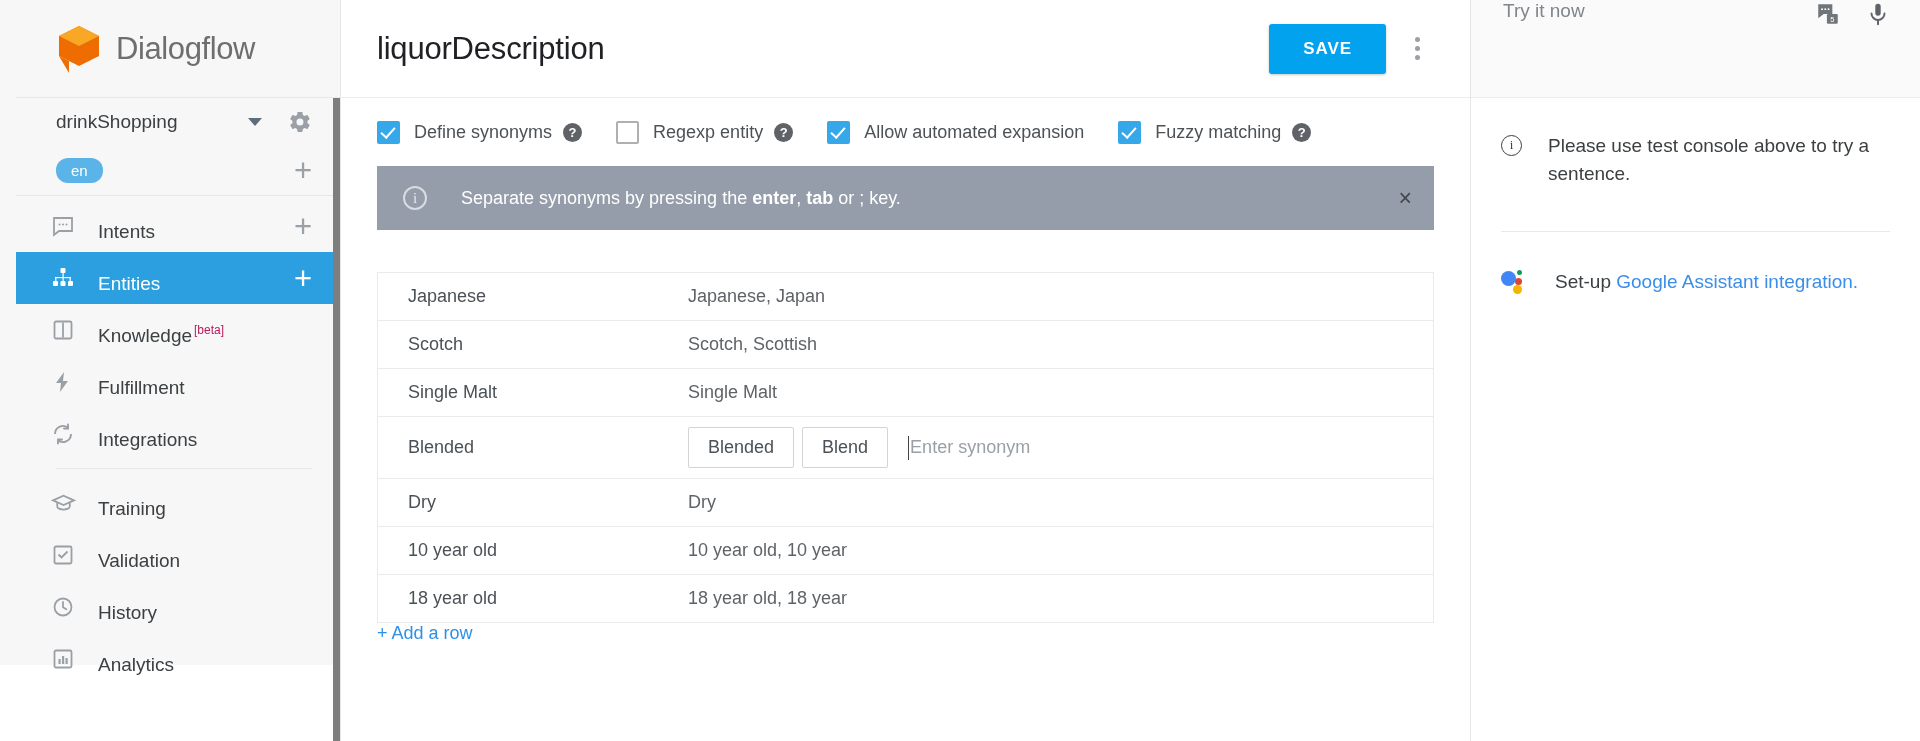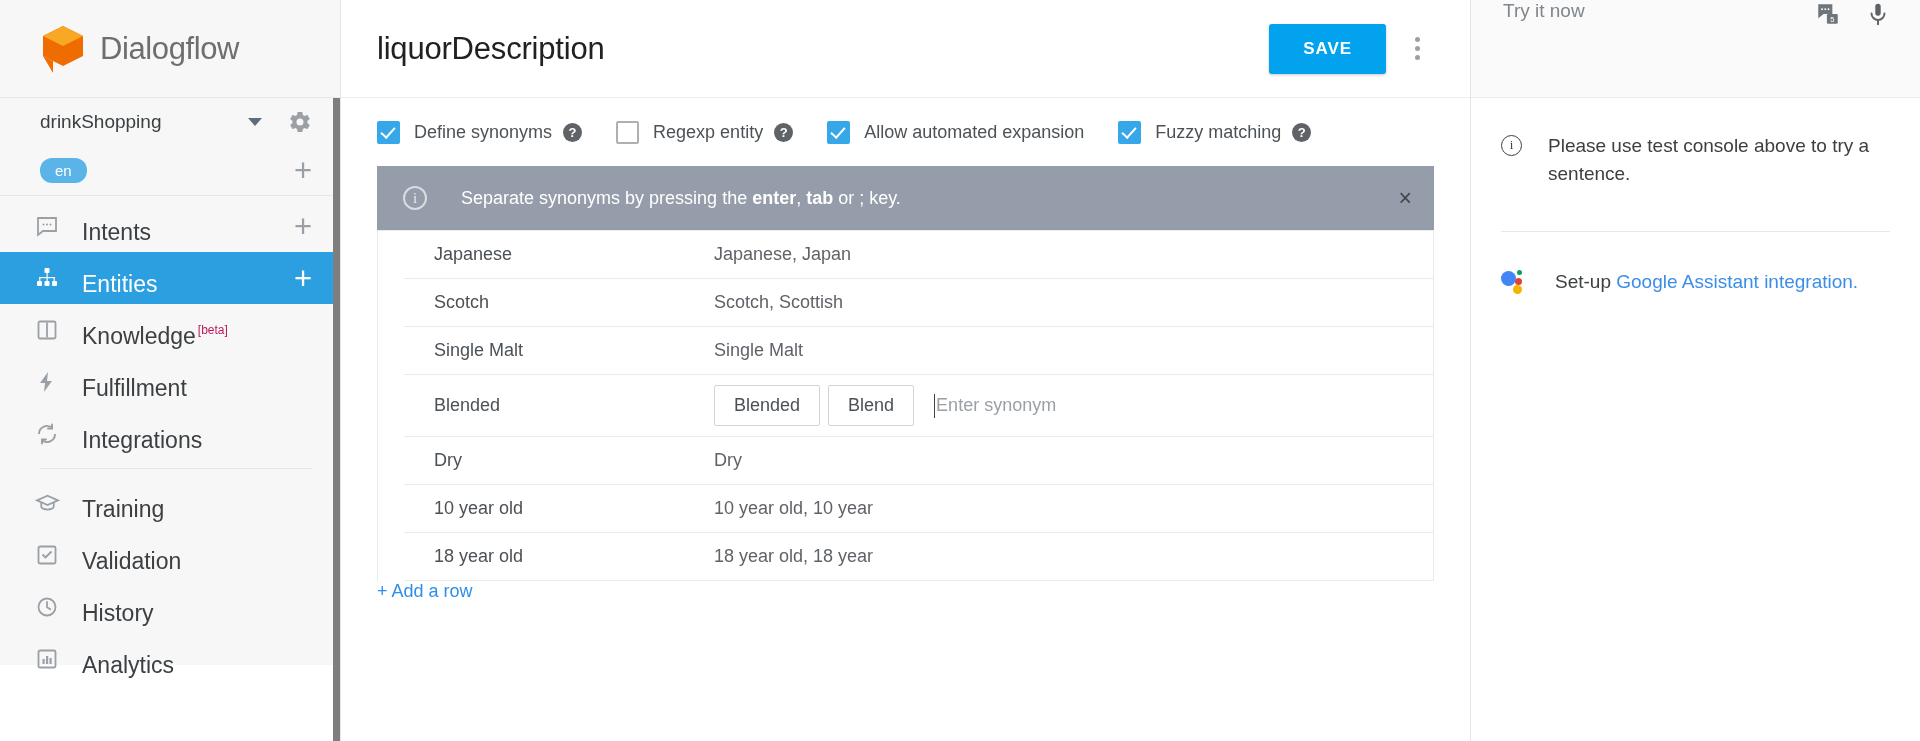--- a/index.html
+++ b/index.html
@@ -6,40 +6,40 @@
   html, body {
     width: 1920px; height: 741px;
     font-family: "Liberation Sans", sans-serif;
     background: #fff; overflow: hidden;
   }
   .app { display: flex; width: 1920px; height: 741px; }
 
   
   .sidebar {
     width: 340px; height: 665px; background: #f7f7f7;
-    position: relative; flex: 0 0 340px;
+    position: relative; flex: 0 0 340px; padding-left: 16px;
   }
   .sb-scroll { position: absolute; right: 0; top: 98px; width: 7px; height: 643px; background: #7e7e7e; }
   .logo-area { height: 98px; display: flex; align-items: center; padding-left: 40px; border-bottom: 1px solid #e8e8e8; }
   .logo-mark { width: 46px; height: 50px; position: relative; margin-right: 14px; }
   .logo-text { font-size: 31px; color: #6e6e6e; letter-spacing: -.4px; }
   .proj-row { height: 48px; display: flex; align-items: center; padding: 0 28px 0 40px; }
   .proj-name { font-size: 19px; color: #3c4043; flex: 1; }
   .caret { width: 0; height: 0; border-left: 7px solid transparent; border-right: 7px solid transparent; border-top: 8px solid #5f6c7b; margin-right: 26px; }
   .gear { width: 24px; height: 24px; }
   .lang-row { height: 50px; display: flex; align-items: center; padding: 0 28px 0 40px; border-bottom: 1px solid #e6e6e6; }
   .lang-chip { background: #5bb4e8; color: #fff; font-size: 15px; border-radius: 12px; padding: 4px 15px; }
   .spacer { flex: 1; }
   .plus { font-size: 31px; color: #9aa0a6; line-height: 1; font-weight: 300; }
   .plus.white { color: #fff; }
   .nav { padding-top: 4px; }
   .nav-item { height: 52px; display: flex; align-items: center; padding: 0 28px 0 34px; cursor: pointer; }
   .nav-item.active { background: #2b9fe0; }
   .nav-icon { width: 26px; height: 26px; margin-right: 22px; display: flex; align-items: center; justify-content: center; flex: 0 0 26px; }
-  .nav-label { font-size: 23px; color: #3c4043; margin-top: 12px; }
+  .nav-label { font-size: 19px; color: #3c4043; margin-top: 12px; }
   .nav-item.active .nav-label { color: #fff; }
   .beta { font-size: 12px; color: #be185d; vertical-align: super; margin-left: 2px; }
   .nav-div { height: 1px; background: #e6e6e6; margin: 8px 28px 8px 40px; }
 
   
   .main { flex: 1; height: 741px; display: flex; flex-direction: column; background: #fff; border-left: 1px solid #e6e6e6; min-width: 0; }
   .topbar { height: 98px; display: flex; align-items: center; padding: 0 36px 0 36px; border-bottom: 1px solid #ececec; flex: 0 0 98px; }
   .title { font-size: 31px; color: #202124; flex: 1; letter-spacing: -.2px; }
   .save-btn { background: #03a2ef; color: #fff; font-size: 17px; font-weight: bold; letter-spacing: .9px; border: none; border-radius: 3px; padding: 15px 34px; cursor: pointer; box-shadow: 0 1px 3px rgba(0,0,0,.22); }
   .kebab { width: 34px; display: flex; flex-direction: column; align-items: center; gap: 4px; margin-left: 14px; cursor: pointer; }
@@ -54,21 +54,21 @@
   .cb.on::after { content: ""; position: absolute; left: 7px; top: 3px; width: 6px; height: 12px; border: solid #fff; border-width: 0 2.6px 2.6px 0; transform: rotate(42deg); }
   .cb-label { font-size: 18px; color: #4d5256; margin-left: 14px; }
   .help { width: 19px; height: 19px; border-radius: 50%; background: #5f6368; color: #fff; font-size: 13px; font-weight: bold; display: flex; align-items: center; justify-content: center; margin-left: 11px; cursor: pointer; }
 
   .banner { background: #959daa; height: 64px; display: flex; align-items: center; padding: 0 22px 0 26px; }
   .banner-ico { width: 24px; height: 24px; border-radius: 50%; border: 2px solid #d9dce0; color: #e7e9ec; font-size: 15px; display: flex; align-items: center; justify-content: center; font-family: "Liberation Serif", serif; flex: 0 0 24px; }
   .banner-txt { color: #fff; font-size: 18px; margin-left: 34px; flex: 1; }
   .banner-txt b { font-weight: bold; }
   .banner-x { color: #44474b; font-size: 23px; cursor: pointer; line-height: 1; }
 
-  .table { border: 1px solid #eaeaea; border-bottom: none; padding-left: 26px; }
+  .table { margin-top: 42px; border: 1px solid #eaeaea; border-bottom: none; }
   .row { display: flex; align-items: center; min-height: 48px; border-bottom: 1px solid #eaeaea; padding: 0 0 0 30px; }
   .row.edit { min-height: 62px; }
   .cell-key { width: 280px; font-size: 18px; color: #4b5156; flex: 0 0 280px; }
   .cell-val { font-size: 18px; color: #5f6368; flex: 1; display: flex; align-items: center; flex-wrap: wrap; }
   .chip { border: 1px solid #d4d4d4; border-radius: 2px; padding: 9px 19px; font-size: 18px; color: #4b5156; margin-right: 8px; background: #fff; }
   .caretbar { width: 1px; height: 24px; background: #444; margin: 0 1px 0 12px; }
   .ph { color: #9aa0a6; font-size: 18px; }
   .addrow { display: inline-block; color: #2e8fe8; font-size: 18px; cursor: pointer; }
 
   

